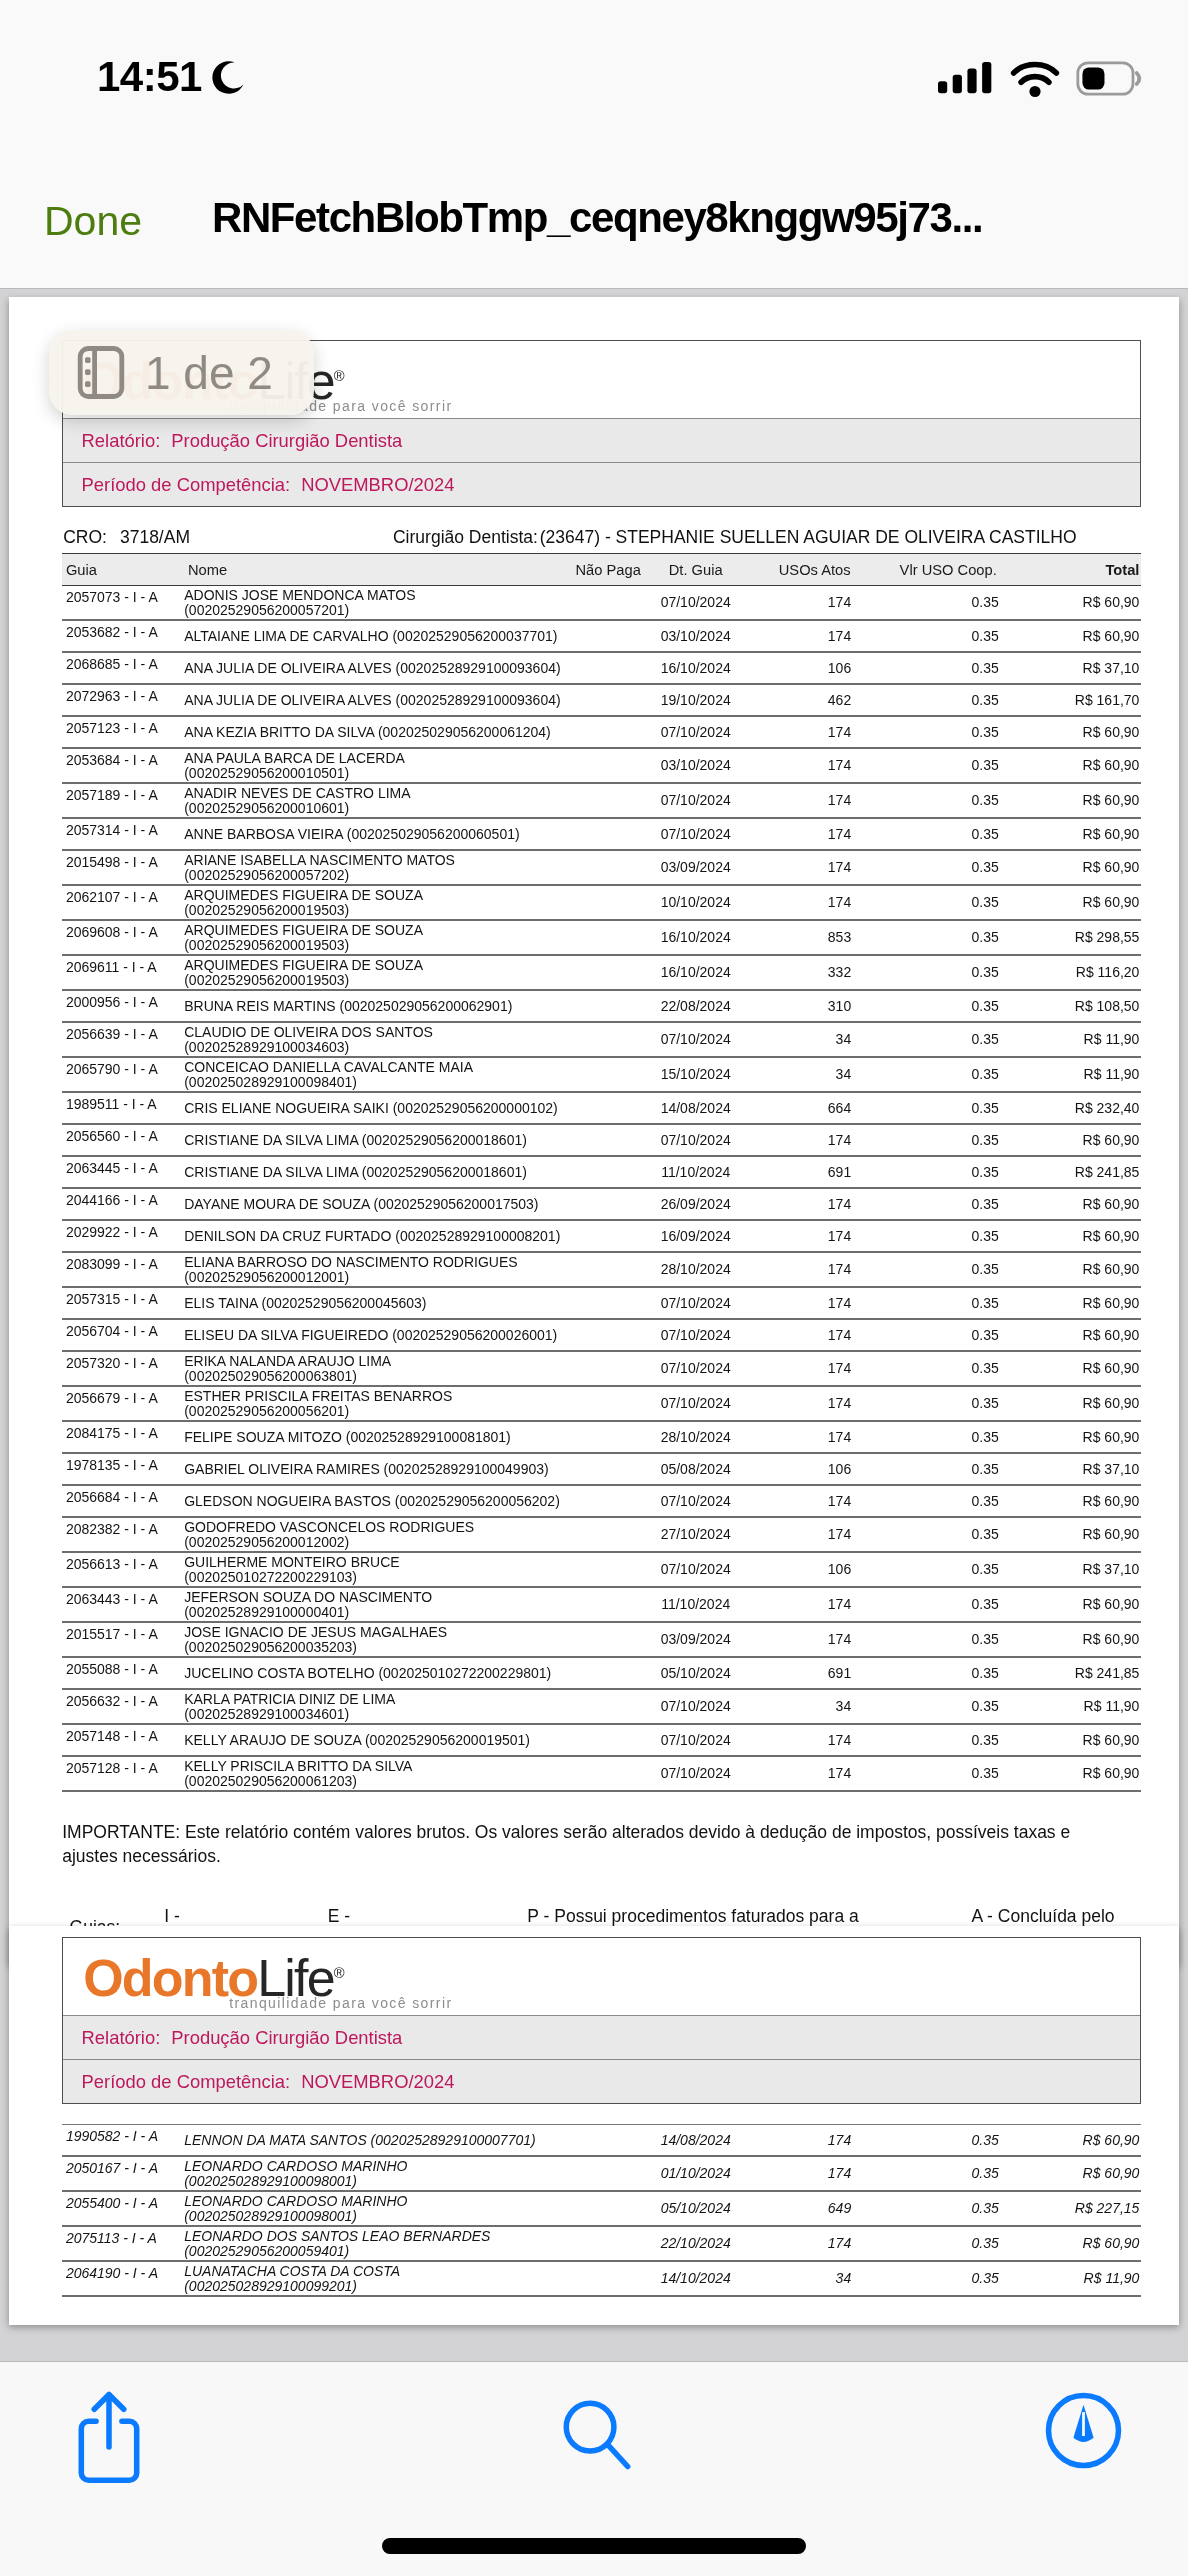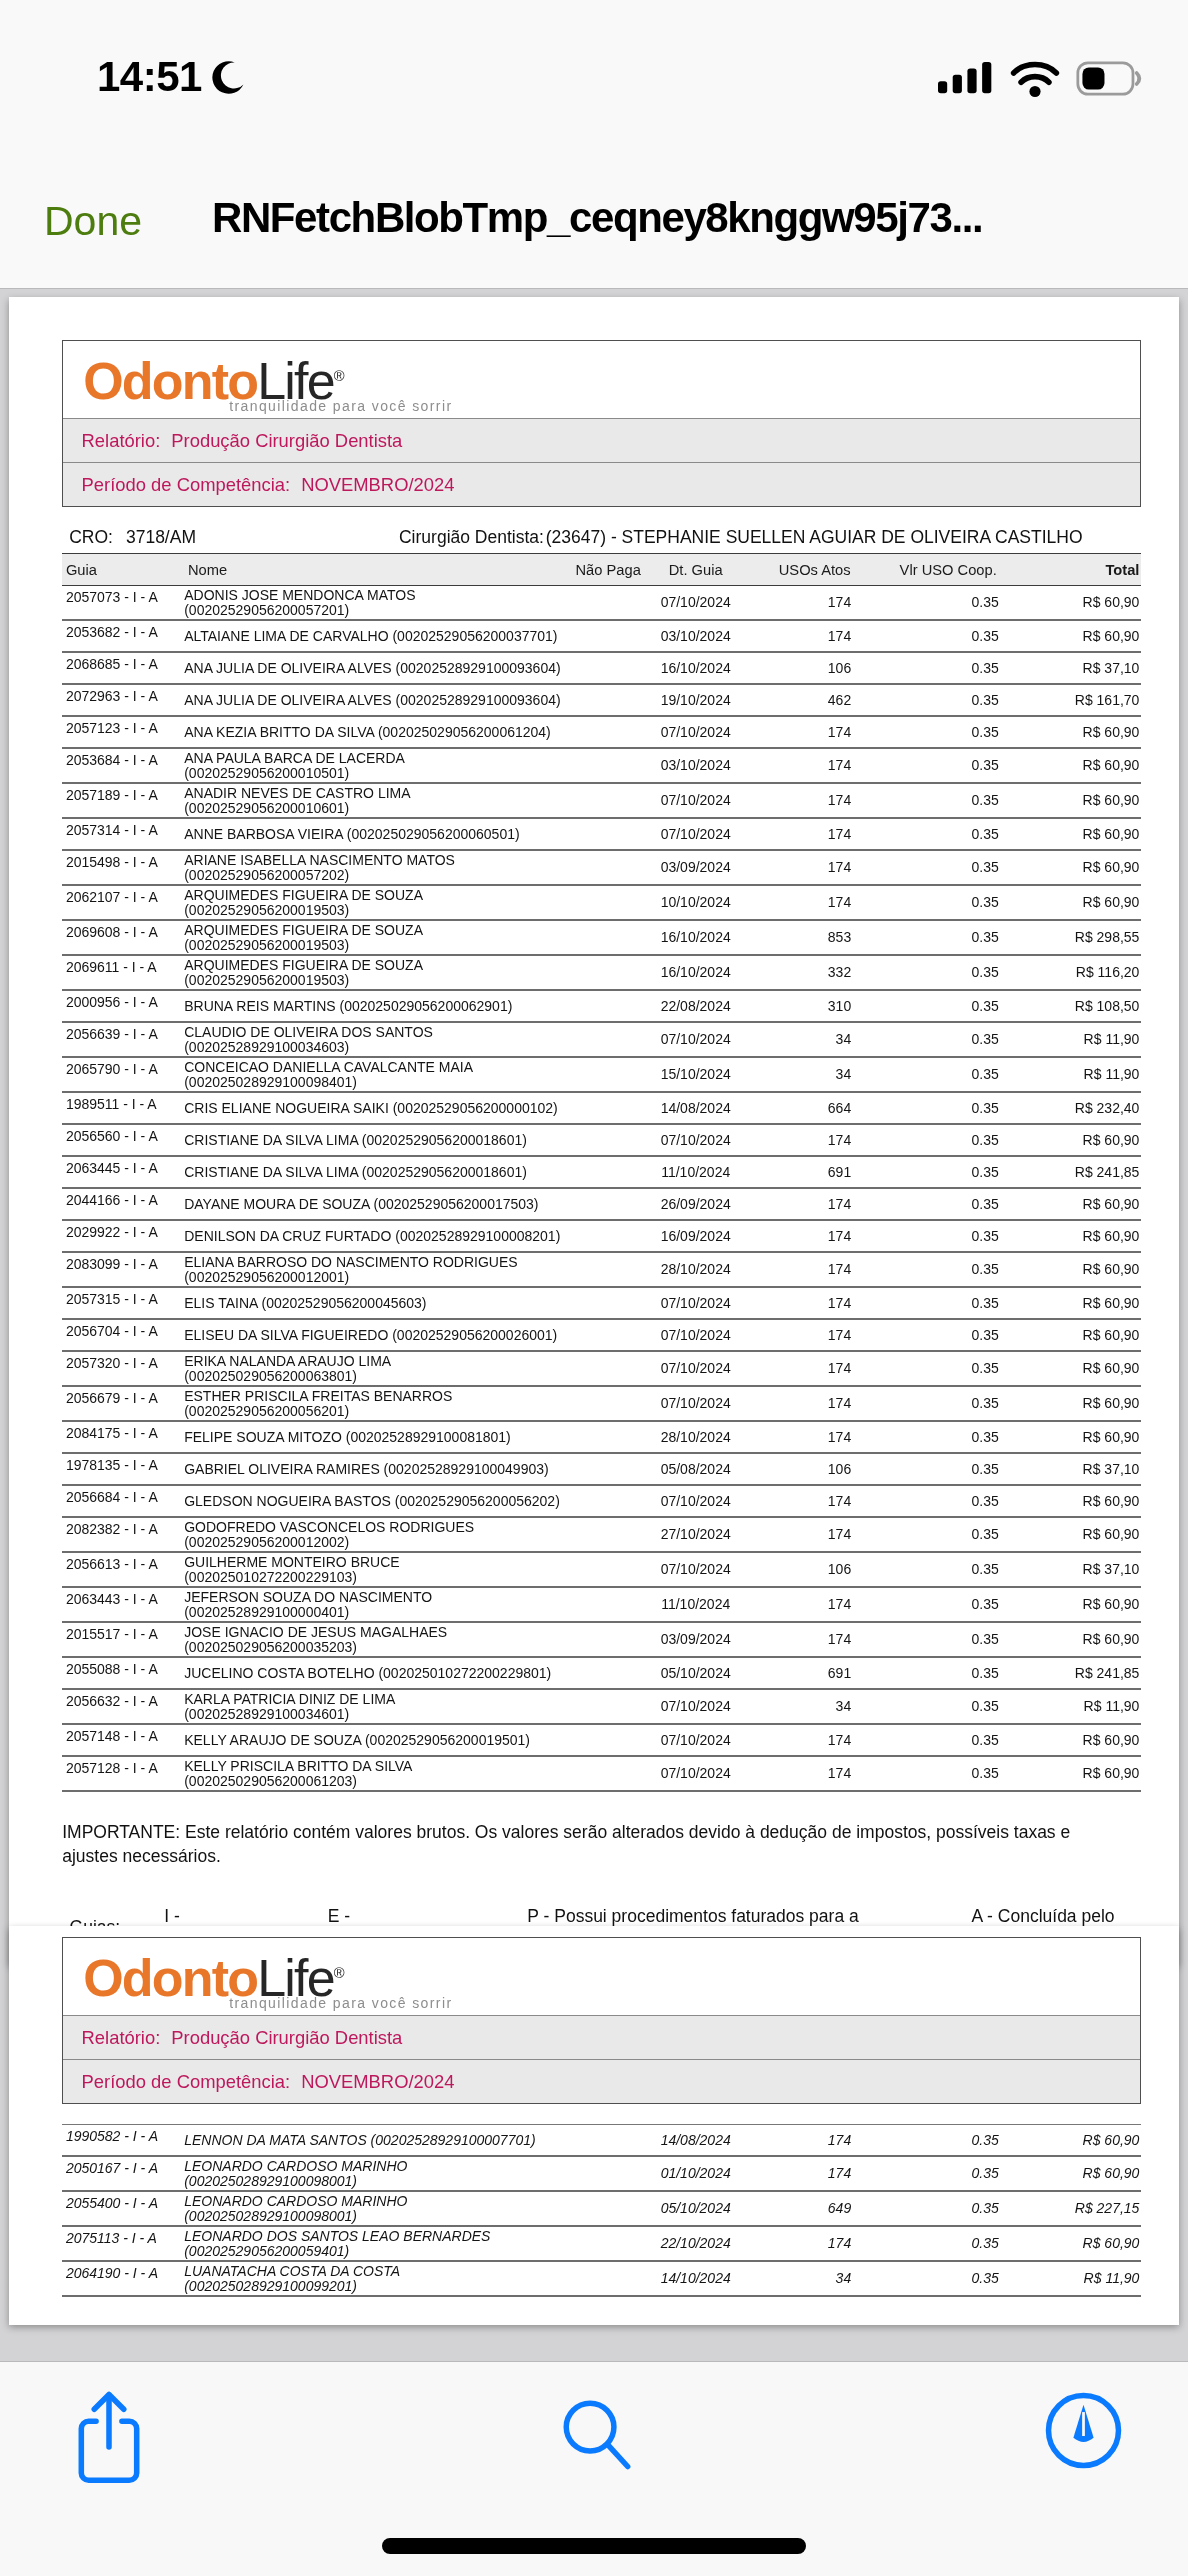--- a/index.html
+++ b/index.html
@@ -54,21 +54,21 @@
   .logo-reg { font-size:14.7px; vertical-align:super; color:#262626; }
   .logo-tagline { position:absolute; left:166px; top:57px; font-size:14px; color:#8d8d8d; letter-spacing:1.4px; }
   .hdr-row {
     background:#e9e9e9; border-top:0.9px solid #8a8a8a; height:44px;
     display:flex; align-items:center; padding-left:18.4px; font-size:18.4px; color:#be185d;
   }
   .hdr-row .lab { margin-right:11px; }
 
   
   .cro-line { margin-top:14.7px; height:31px; font-size:17.5px; display:flex; align-items:center; }
-  .cro-line .cro-lab { margin-left:7px; }
+  .cro-line .cro-lab { margin-left:1px; }
   .cro-line .cro-val { margin-left:13px; }
   .cro-line .dent-lab { margin-left:203px; }
   .cro-line .dent-val { margin-left:1.8px; }
 
   
   .tbl-head {
     display:grid; grid-template-columns:122px 1fr 66px 109px 129px 138px 124px;
     background:#ececec; border-top:1.8px solid #3c3c3c; border-bottom:1.8px solid #3c3c3c;
     height:33px; align-items:center; font-size:14.7px; color:#1a1a1a;
   }
@@ -150,20 +150,30 @@
     </div>
   </div>
   <div class="nav-bar">
     <span class="nav-done">Done</span>
     <span class="nav-title">RNFetchBlobTmp_ceqney8knggw95j73...</span>
   </div>
 </div>
 
 <div class="viewer">
 
+  <div class="page-pill">
+    <svg width="48" height="55" viewBox="0 0 60 68">
+      <rect x="4" y="4" width="52" height="60" rx="10" fill="none" stroke="#8f8a84" stroke-width="6"></rect>
+      <line x1="22" y1="5" x2="22" y2="63" stroke="#8f8a84" stroke-width="6"></line>
+      <rect x="10" y="15" width="7" height="7" rx="2" fill="#8f8a84"></rect>
+      <rect x="10" y="30" width="7" height="7" rx="2" fill="#8f8a84"></rect>
+      <rect x="10" y="45" width="7" height="7" rx="2" fill="#8f8a84"></rect>
+    </svg>
+    <span class="pill-label">1 de 2</span>
+  </div>
 
   <div class="page-card page-1">
     <div class="pdf-inner">
 
       <div class="logo-box">
         <div class="logo-row">
           <span class="logo-text">
             <span class="logo-odonto">Odonto</span><span class="logo-life">Life</span><span class="logo-reg">®</span>
           </span>
           <span class="logo-tagline">tranquilidade para você sorrir</span>

